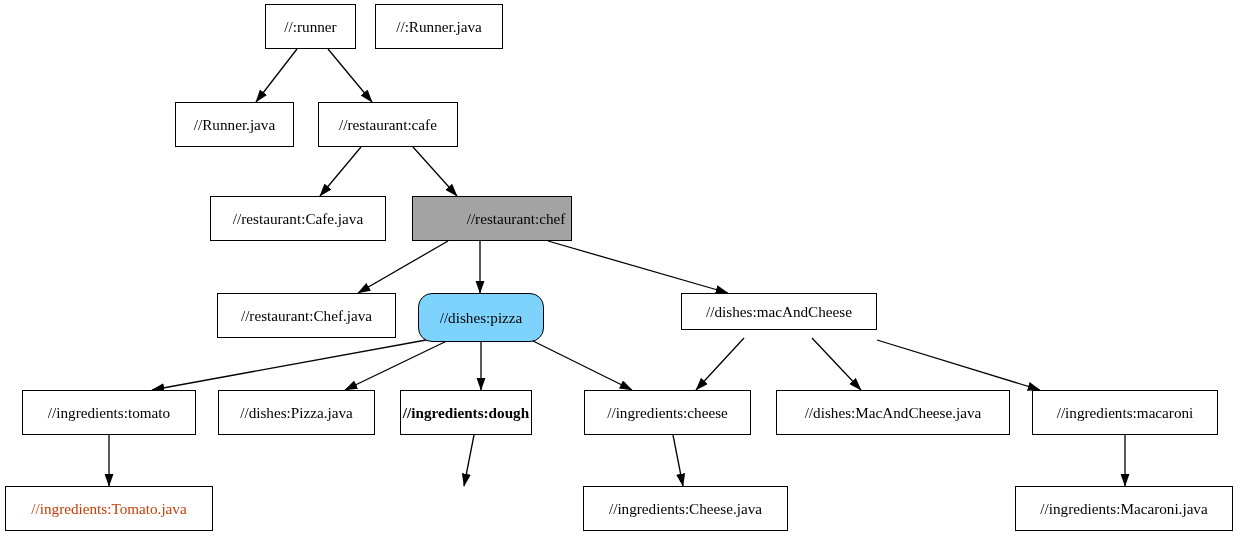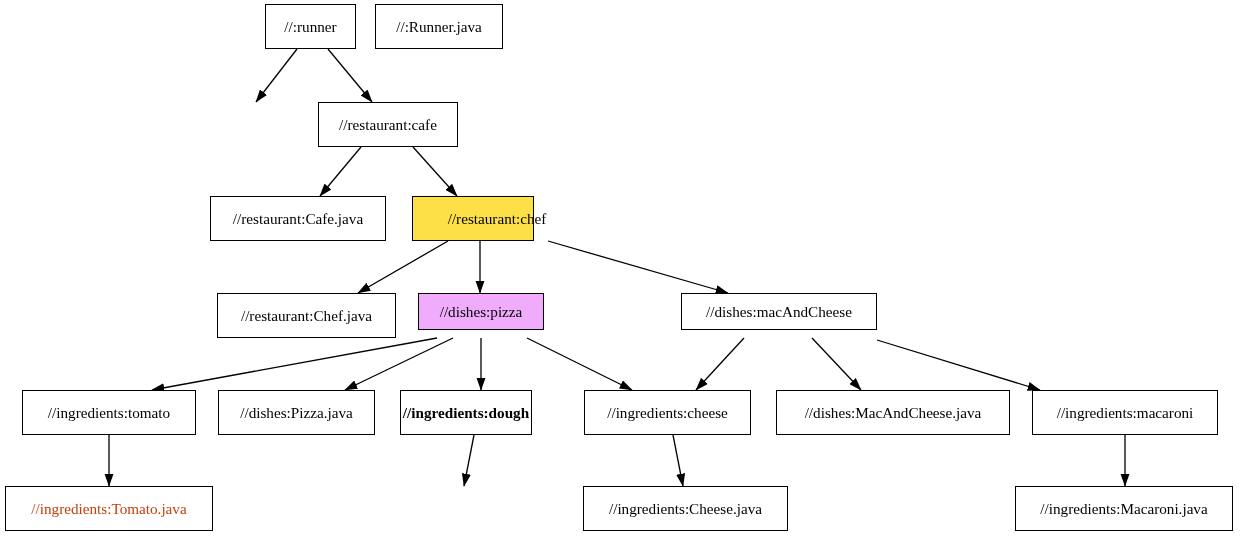--- a/index.html
+++ b/index.html
@@ -82,33 +82,36 @@
       </g>
   </svg>
 
   <div id="node-layer">
       <div class="graph-node" style="left: 265px; top: 4px; width: 91px; height: 45px; border-color: rgb(0, 0, 0); background: rgb(255, 255, 255);">
         <span class="node-label" style="color: rgb(0, 0, 0);">//:runner</span>
       </div>
       <div class="graph-node" style="left: 375px; top: 4px; width: 128px; height: 45px; border-color: rgb(0, 0, 0); background: rgb(255, 255, 255);">
         <span class="node-label" style="color: rgb(0, 0, 0);">//:Runner.java</span>
       </div>
+      <div class="graph-node" style="left: 175px; top: 102px; width: 119px; height: 45px; border-color: rgb(0, 0, 0); background: rgb(255, 255, 255);">
+        <span class="node-label" style="color: rgb(0, 0, 0);">//Runner.java</span>
+      </div>
       <div class="graph-node" style="left: 318px; top: 102px; width: 140px; height: 45px; border-color: rgb(0, 0, 0); background: rgb(255, 255, 255);">
         <span class="node-label" style="color: rgb(0, 0, 0);">//restaurant:cafe</span>
       </div>
       <div class="graph-node" style="left: 210px; top: 196px; width: 176px; height: 45px; border-color: rgb(0, 0, 0); background: rgb(255, 255, 255);">
         <span class="node-label" style="color: rgb(0, 0, 0);">//restaurant:Cafe.java</span>
       </div>
-      <div class="graph-node" style="left: 412px; top: 196px; width: 122px; height: 45px; border-color: rgb(0, 0, 0); background: #fde047; padding-left: 48px;">
+      <div class="graph-node" style="left: 412px; top: 196px; width: 160px; height: 45px; border-color: rgb(0, 0, 0); background: #a3a3a3; padding-left: 48px;">
         <span class="node-label" style="color: rgb(0, 0, 0);">//restaurant:chef</span>
       </div>
       <div class="graph-node" style="left: 217px; top: 293px; width: 179px; height: 45px; border-color: rgb(0, 0, 0); background: rgb(255, 255, 255);">
         <span class="node-label" style="color: rgb(0, 0, 0);">//restaurant:Chef.java</span>
       </div>
-      <div class="graph-node" style="left: 418px; top: 293px; width: 126px; height: 37px; border-color: rgb(0, 0, 0); background: #f0abfc;">
+      <div class="graph-node" style="left: 418px; top: 293px; width: 126px; height: 49px; border-color: rgb(0, 0, 0); background: #7dd3fc; border-radius: 14px;">
         <span class="node-label" style="color: rgb(0, 0, 0);">//dishes:pizza</span>
       </div>
       <div class="graph-node" style="left: 681px; top: 293px; width: 196px; height: 37px; border-color: rgb(0, 0, 0); background: rgb(255, 255, 255);">
         <span class="node-label" style="color: rgb(0, 0, 0);">//dishes:macAndCheese</span>
       </div>
       <div class="graph-node" style="left: 22px; top: 390px; width: 174px; height: 45px; border-color: rgb(0, 0, 0); background: rgb(255, 255, 255);">
         <span class="node-label" style="color: rgb(0, 0, 0);">//ingredients:tomato</span>
       </div>
       <div class="graph-node" style="left: 218px; top: 390px; width: 157px; height: 45px; border-color: rgb(0, 0, 0); background: rgb(255, 255, 255);">
         <span class="node-label" style="color: rgb(0, 0, 0);">//dishes:Pizza.java</span>

